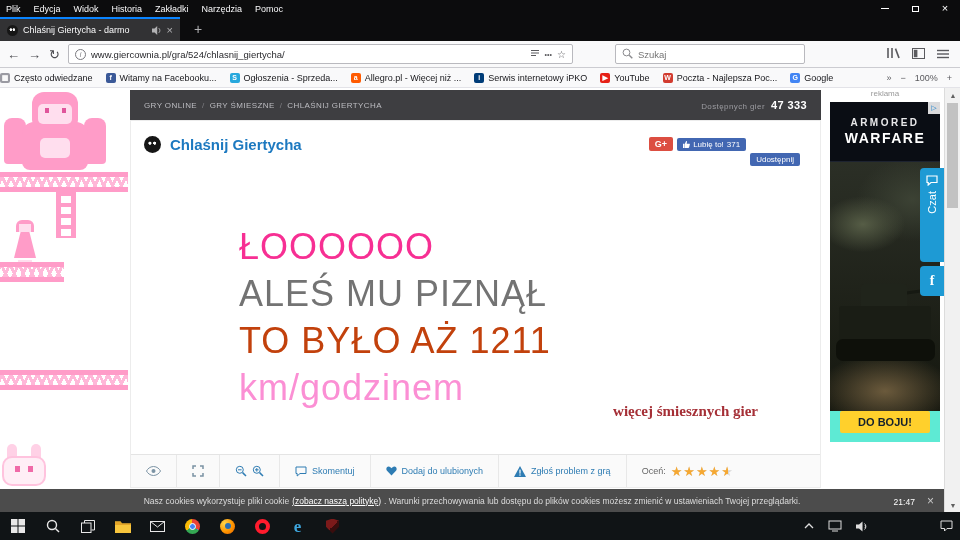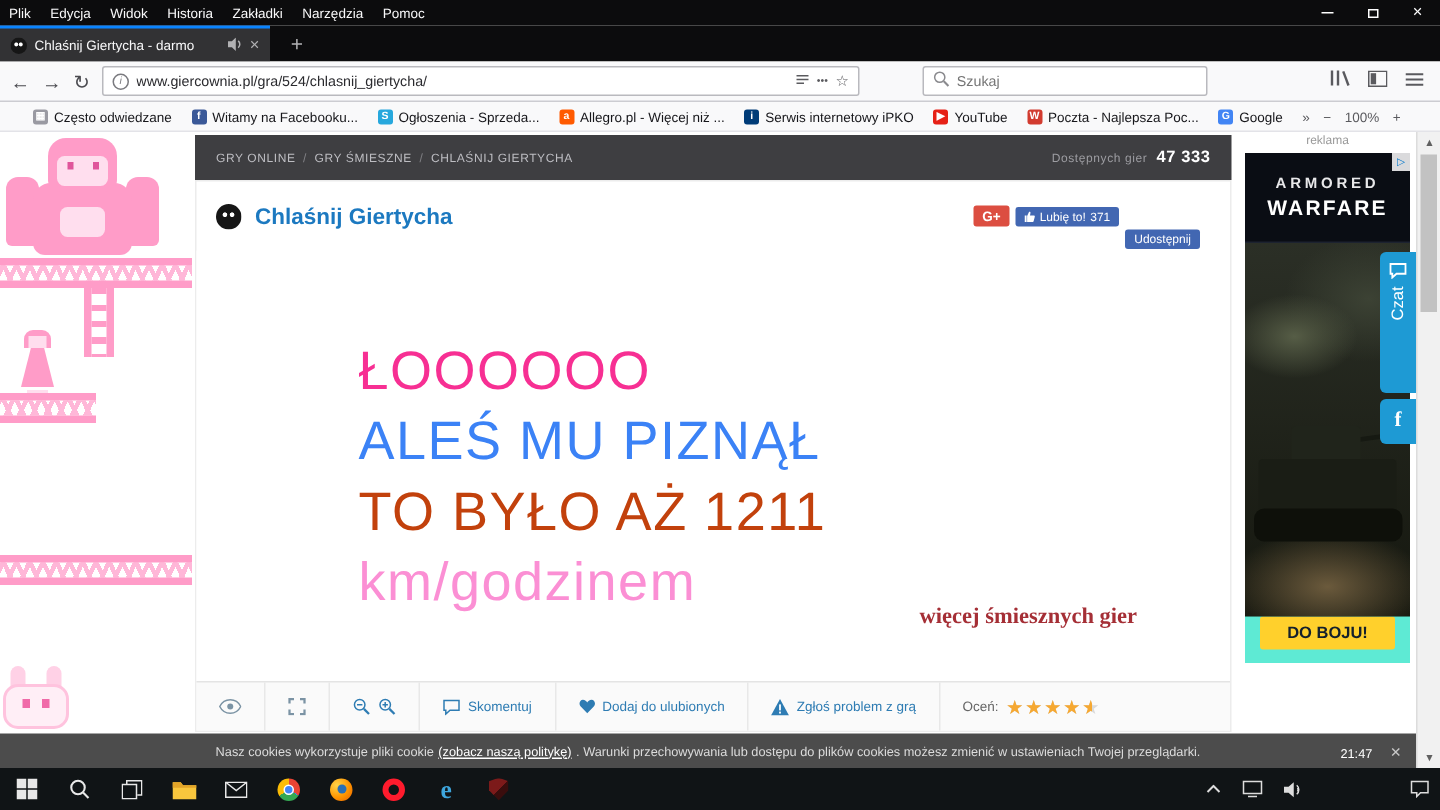--- a/index.html
+++ b/index.html
@@ -39,21 +39,21 @@
     color:#2a2a2e; font-family:"Liberation Sans",sans-serif; }
   .url-ico { color:#5a5a5e; font-size:10px; flex:0 0 auto; }
   .dots { font-size:7px; letter-spacing:0; color:#5a5a5e; }
   .searchbar { flex:0 0 190px; height:20px; background:#fff; border:1px solid #b9b9be; border-radius:2px;
     display:flex; align-items:center; padding:0 6px; gap:5px; margin-left:34px; }
   .search-input { flex:1; border:none; outline:none; background:transparent; font-size:9.5px;
     color:#2a2a2e; font-family:"Liberation Sans",sans-serif; }
   .nav-right { margin-left:auto; display:flex; align-items:center; gap:12px; padding-right:4px; }
   
   .bookmarksbar { position:absolute; left:0; top:68px; width:960px; height:20px; background:#f9f9fa;
-    border-bottom:1px solid #e3e3e8; display:flex; align-items:center; padding:0 22px; gap:13px;
+    border-bottom:1px solid #e3e3e8; display:flex; align-items:center; padding:0 0; gap:13px;
     font-size:9px; color:#17171b; }
   .bm { display:flex; align-items:center; gap:4px; white-space:nowrap; }
   .bm-ico { width:10px; height:10px; border-radius:2px; color:#fff; font-size:7px; font-weight:bold;
     display:flex; align-items:center; justify-content:center; line-height:1; }
   .bm-right { margin-left:auto; display:flex; align-items:center; gap:9px; color:#5a5a5e; padding-right:8px; }
   .zoom-level { font-size:9px; }
   
   .viewport { position:absolute; left:0; top:88px; width:960px; height:424px; background:#fff; }
   
   .decor { position:absolute; left:0; top:0; width:130px; height:424px; overflow:hidden; }
@@ -372,21 +372,21 @@
             <span>Lubię to!</span>
             <span>371</span>
           </span>
           <span class="btn-sm" style="background-color: rgb(66, 103, 178); margin-top: 30px;">Udostępnij</span>
         </span>
       </div>
 
       <div class="game-area">
         <div class="game-text">
           <div style="color: rgb(247, 47, 147);">ŁOOOOOO</div>
-          <div style="color: #3b82f6;">ALEŚ MU PIZNĄŁ</div>
+          <div style="color: #737373;">ALEŚ MU PIZNĄŁ</div>
           <div style="color: #c2410c;">TO BYŁO AŻ 1211</div>
           <div style="color: rgb(251, 143, 212);">km/godzinem</div>
         </div>
         <span class="more-games" style="color: rgb(165, 47, 54);">więcej śmiesznych gier</span>
       </div>
 
       <div class="game-toolbar">
         <span class="gt-sec">
           <svg width="15" height="10" viewBox="0 0 15 10">
               <path d="M7.5.5C4 .5 1.5 3 .5 5c1 2 3.5 4.5 7 4.5S13.5 7 14.5 5c-1-2-3.5-4.5-7-4.5z" fill="none" stroke="#7b93a4"></path>

